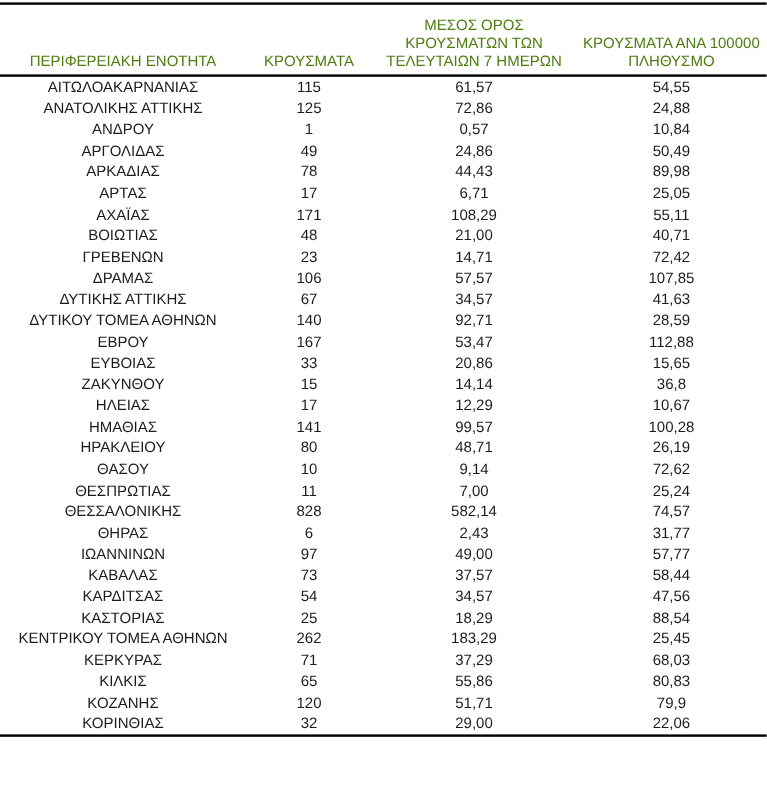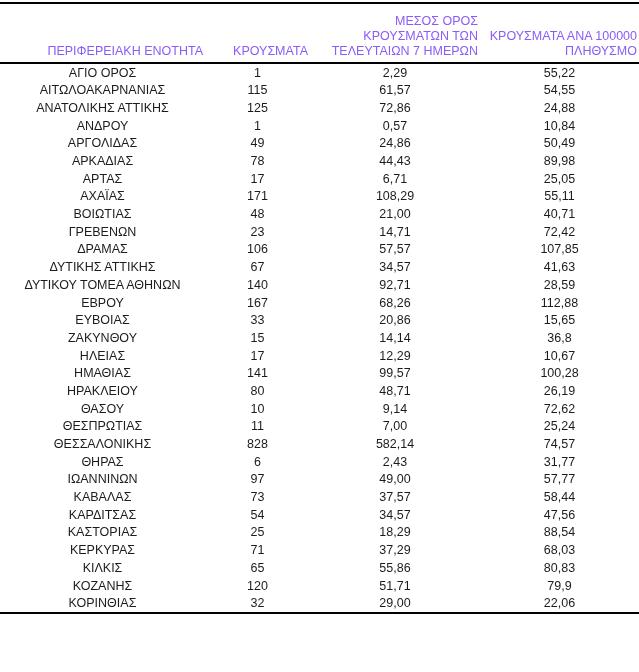--- a/index.html
+++ b/index.html
@@ -27,27 +27,27 @@
     border-bottom: 2px solid #000;
   }
   col.c1 { width: 205px; }
   col.c2 { width: 105px; }
   col.c3 { width: 170px; }
   col.c4 { width: 159px; }
   thead th {
     font-weight: normal;
     font-size: 12.5px;
     line-height: 15px;
-    text-align: right;
+    text-align: center;
     vertical-align: bottom;
     white-space: pre-line;
     padding: 10px 2px 3px 2px;
     height: 45px;
     border-bottom: 2px solid #000;
-    color: #8b5cf6;
+    color: #4d7c0f;
   }
   tbody td {
     font-size: 12.5px;
     text-align: center;
     vertical-align: middle;
     height: 17.7px;
     padding: 0 2px;
     line-height: 1;
     color: #1c1c1c;
     white-space: nowrap;
@@ -71,26 +71,20 @@
         <th>ΚΡΟΥΣΜΑΤΑ</th>
         <th>ΜΕΣΟΣ ΟΡΟΣ
 ΚΡΟΥΣΜΑΤΩΝ ΤΩΝ
 ΤΕΛΕΥΤΑΙΩΝ 7 ΗΜΕΡΩΝ</th>
         <th>ΚΡΟΥΣΜΑΤΑ ΑΝΑ 100000
 ΠΛΗΘΥΣΜΟ</th>
       </tr>
     </thead>
     <tbody>
         <tr>
-          <td>ΑΓΙΟ ΟΡΟΣ</td>
-          <td>1</td>
-          <td>2,29</td>
-          <td>55,22</td>
-        </tr>
-        <tr>
           <td>ΑΙΤΩΛΟΑΚΑΡΝΑΝΙΑΣ</td>
           <td>115</td>
           <td>61,57</td>
           <td>54,55</td>
         </tr>
         <tr>
           <td>ΑΝΑΤΟΛΙΚΗΣ ΑΤΤΙΚΗΣ</td>
           <td>125</td>
           <td>72,86</td>
           <td>24,88</td>
@@ -151,21 +145,21 @@
         </tr>
         <tr>
           <td>ΔΥΤΙΚΟΥ ΤΟΜΕΑ ΑΘΗΝΩΝ</td>
           <td>140</td>
           <td>92,71</td>
           <td>28,59</td>
         </tr>
         <tr>
           <td>ΕΒΡΟΥ</td>
           <td>167</td>
-          <td>68,26</td>
+          <td>53,47</td>
           <td>112,88</td>
         </tr>
         <tr>
           <td>ΕΥΒΟΙΑΣ</td>
           <td>33</td>
           <td>20,86</td>
           <td>15,65</td>
         </tr>
         <tr>
           <td>ΖΑΚΥΝΘΟΥ</td>
@@ -231,20 +225,26 @@
           <td>ΚΑΡΔΙΤΣΑΣ</td>
           <td>54</td>
           <td>34,57</td>
           <td>47,56</td>
         </tr>
         <tr>
           <td>ΚΑΣΤΟΡΙΑΣ</td>
           <td>25</td>
           <td>18,29</td>
           <td>88,54</td>
+        </tr>
+        <tr>
+          <td>ΚΕΝΤΡΙΚΟΥ ΤΟΜΕΑ ΑΘΗΝΩΝ</td>
+          <td>262</td>
+          <td>183,29</td>
+          <td>25,45</td>
         </tr>
         <tr>
           <td>ΚΕΡΚΥΡΑΣ</td>
           <td>71</td>
           <td>37,29</td>
           <td>68,03</td>
         </tr>
         <tr>
           <td>ΚΙΛΚΙΣ</td>
           <td>65</td>

